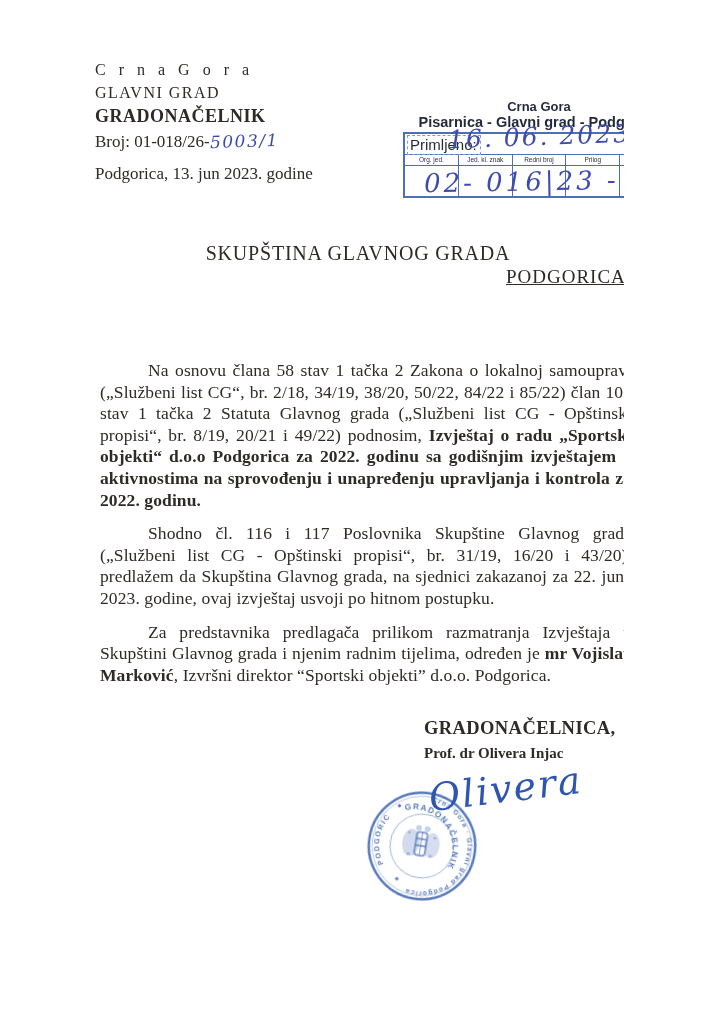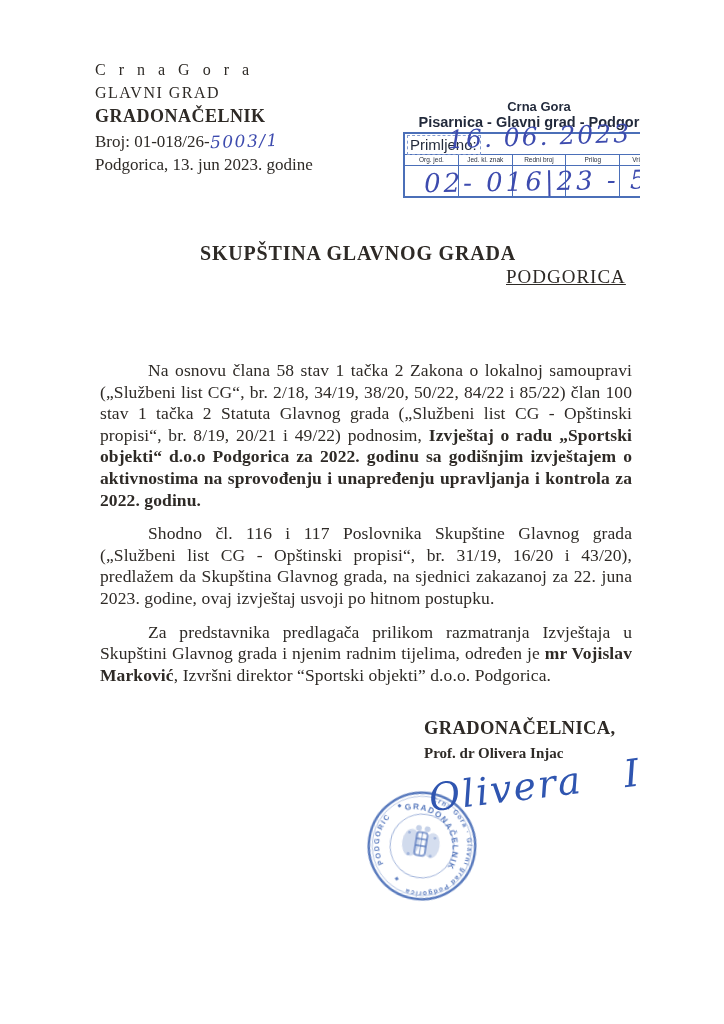--- a/index.html
+++ b/index.html
@@ -1,27 +1,27 @@
 <!DOCTYPE html>
 <html><head>
 <meta charset="utf-8">
 <style>
   html,body { margin:0; padding:0; background:#ffffff; }
   .page {
     position:relative; width:624px; height:1024px; background:#ffffff;
-    font-family:"Liberation Serif", serif; color:#2e2a26; overflow:hidden;padding-left:16px;
+    font-family:"Liberation Serif", serif; color:#2e2a26; overflow:hidden;
   }
 
   
   .letterhead { position:absolute; left:95px; top:60px; line-height:1.3; }
   .lh-country { font-size:16px; letter-spacing:4.5px; }
   .lh-city    { font-size:16px; letter-spacing:1.5px; margin-top:2px; }
   .lh-office  { font-size:18px; font-weight:bold; letter-spacing:0.5px; margin-top:1px; }
   .lh-number  { font-size:17px; margin-top:2px; white-space:nowrap; }
-  .lh-date    { font-size:17px; margin-top:1px; }
+  .lh-date    { font-size:17px; margin-top:10px; }
 
   .hand {
     font-family:"DejaVu Serif", serif; font-style:italic;
     color:#3d4bae; letter-spacing:1.5px;
   }
   .lh-number .hand { display:inline-block; transform:rotate(-2deg); font-size:17px; }
 
   
   .rstamp {
     position:absolute; left:403px; top:100px; width:272px;
@@ -49,21 +49,21 @@
     transform:rotate(-2deg); white-space:nowrap; letter-spacing:2px; z-index:3;
   }
   .hw-case {
     position:absolute; left:424px; top:166px; font-size:26px;
     transform:rotate(-1deg); white-space:nowrap; letter-spacing:3px; z-index:3;
   }
 
   
   .doc-title {
     position:absolute; left:0; top:242px; width:724px; padding-right:8px; box-sizing:border-box;
-    text-align:center; font-weight:bold; font-size:20px; letter-spacing:0.8px;
+    text-align:center; font-weight:normal; font-size:20px; letter-spacing:0.8px;
   }
   .doc-sub {
     position:absolute; left:506px; top:266px; font-size:19px;
     letter-spacing:1px; text-decoration:underline;
   }
 
   
   .body-text {
     position:absolute; left:88px; top:348px; width:556px;
     font-size:17.5px; line-height:21.6px; text-align:justify; letter-spacing:0.1px;

